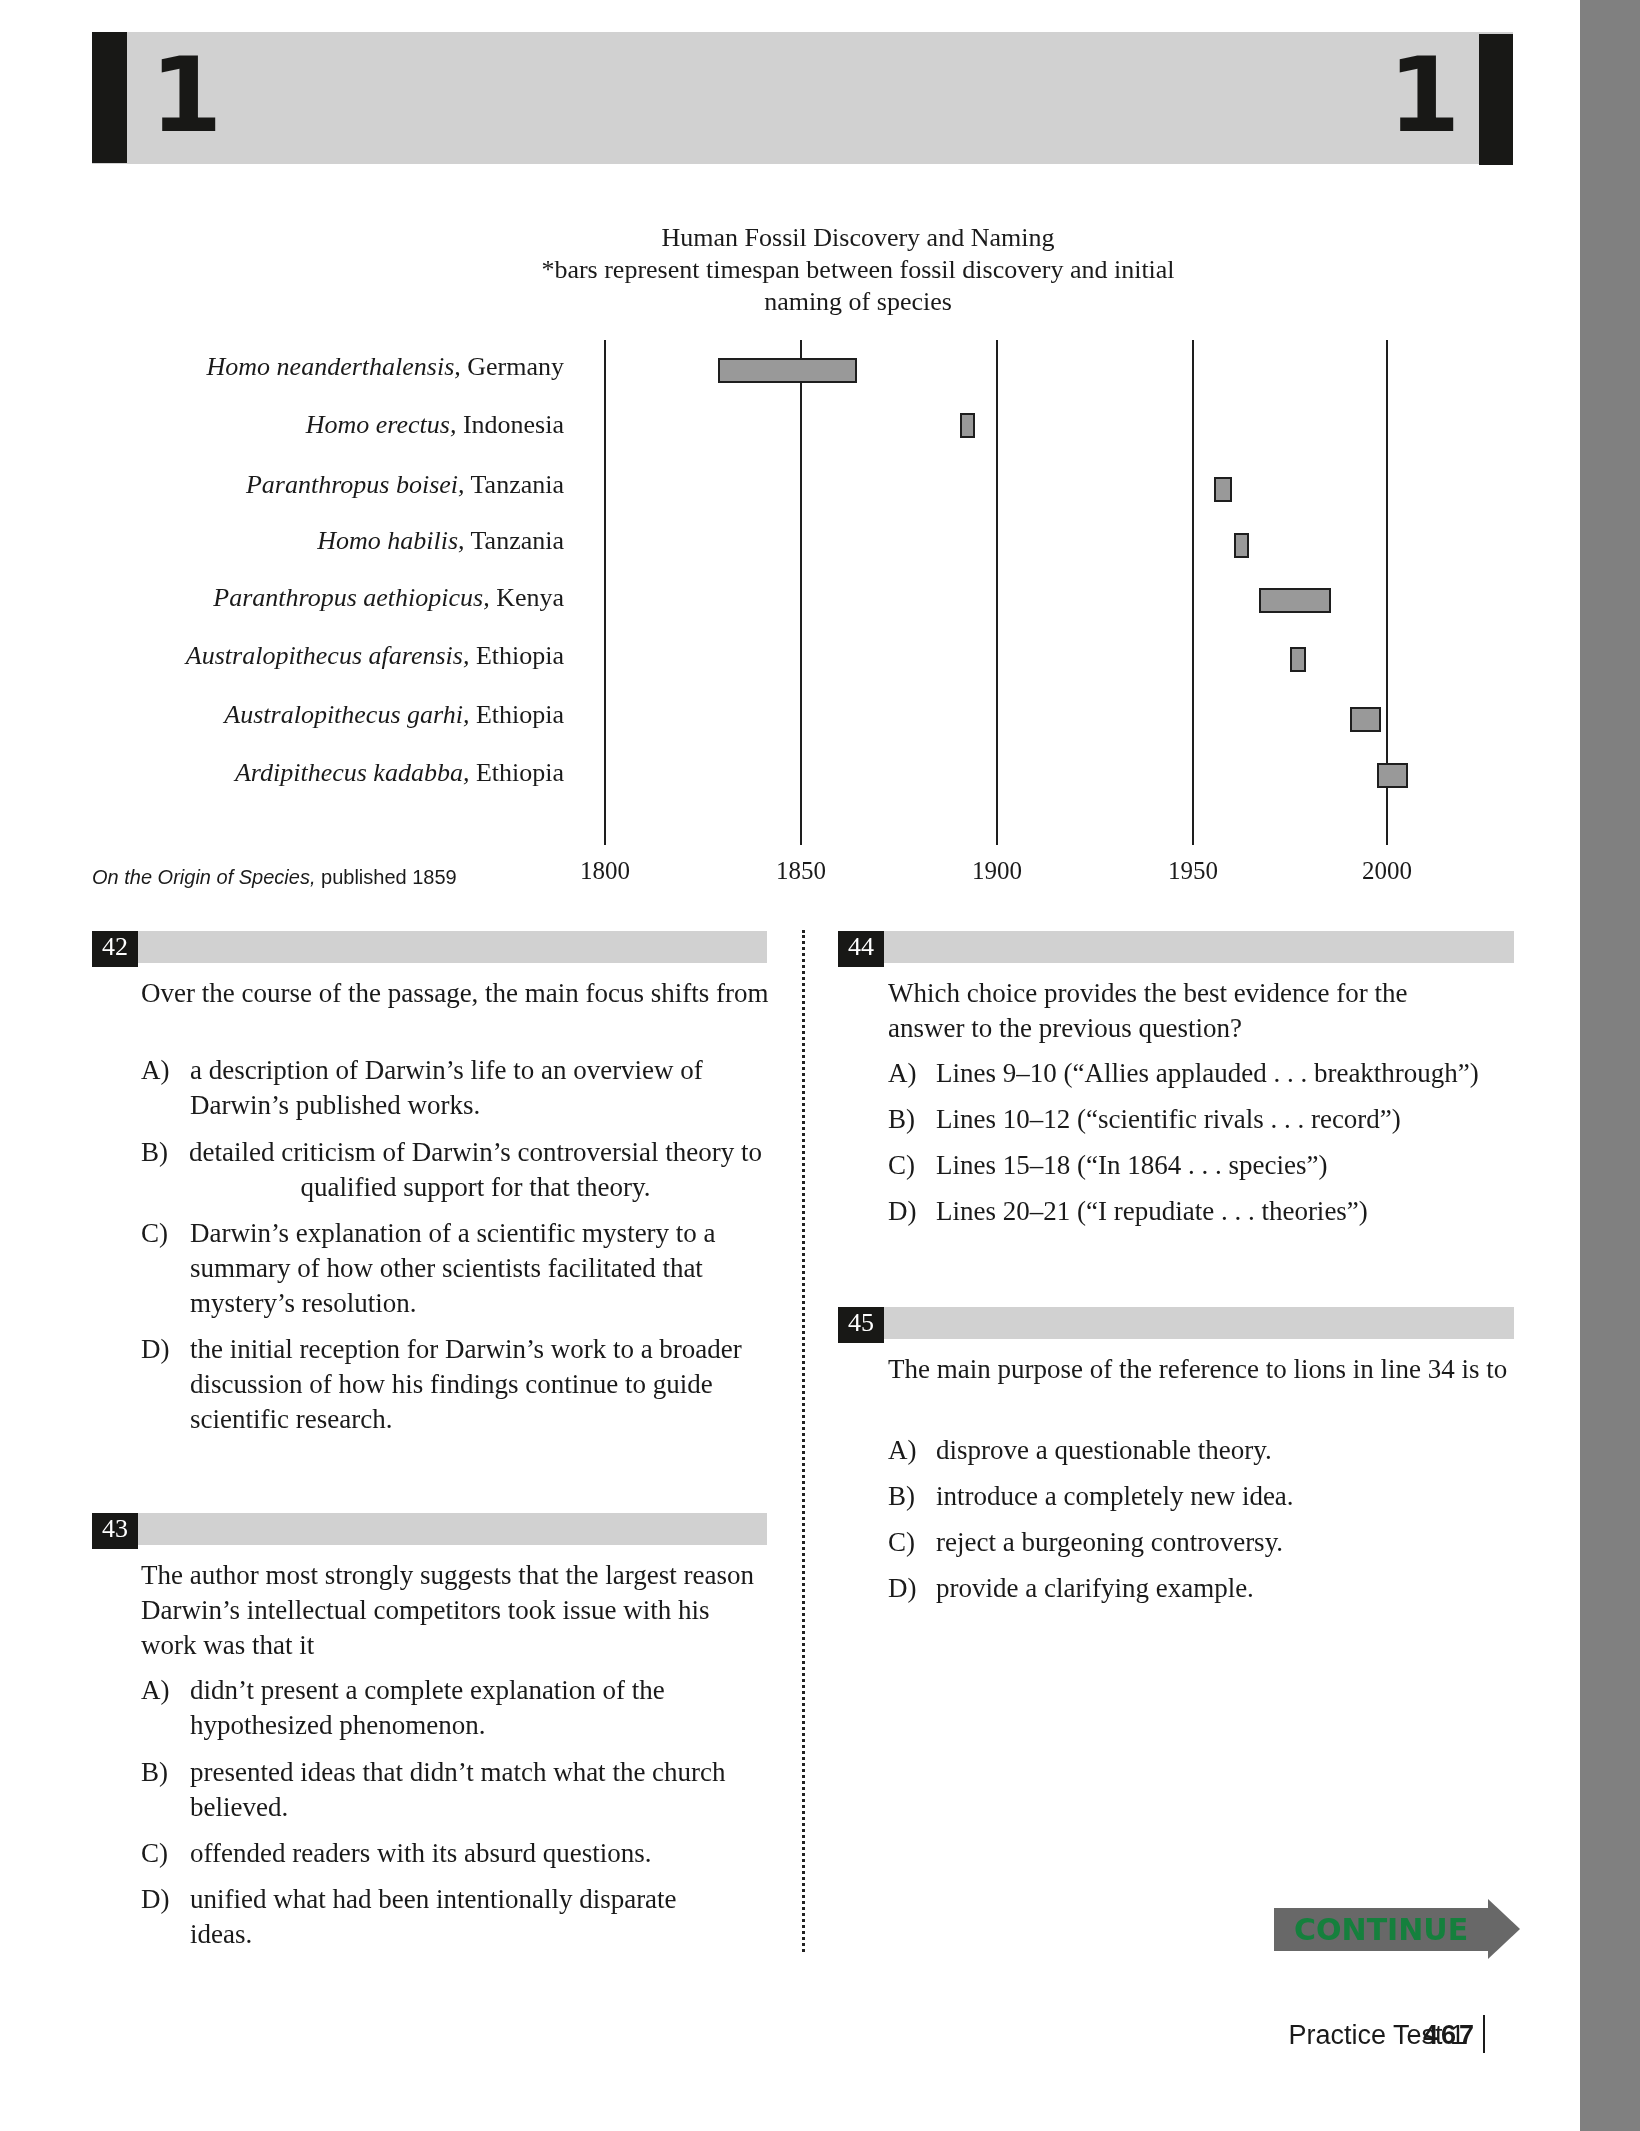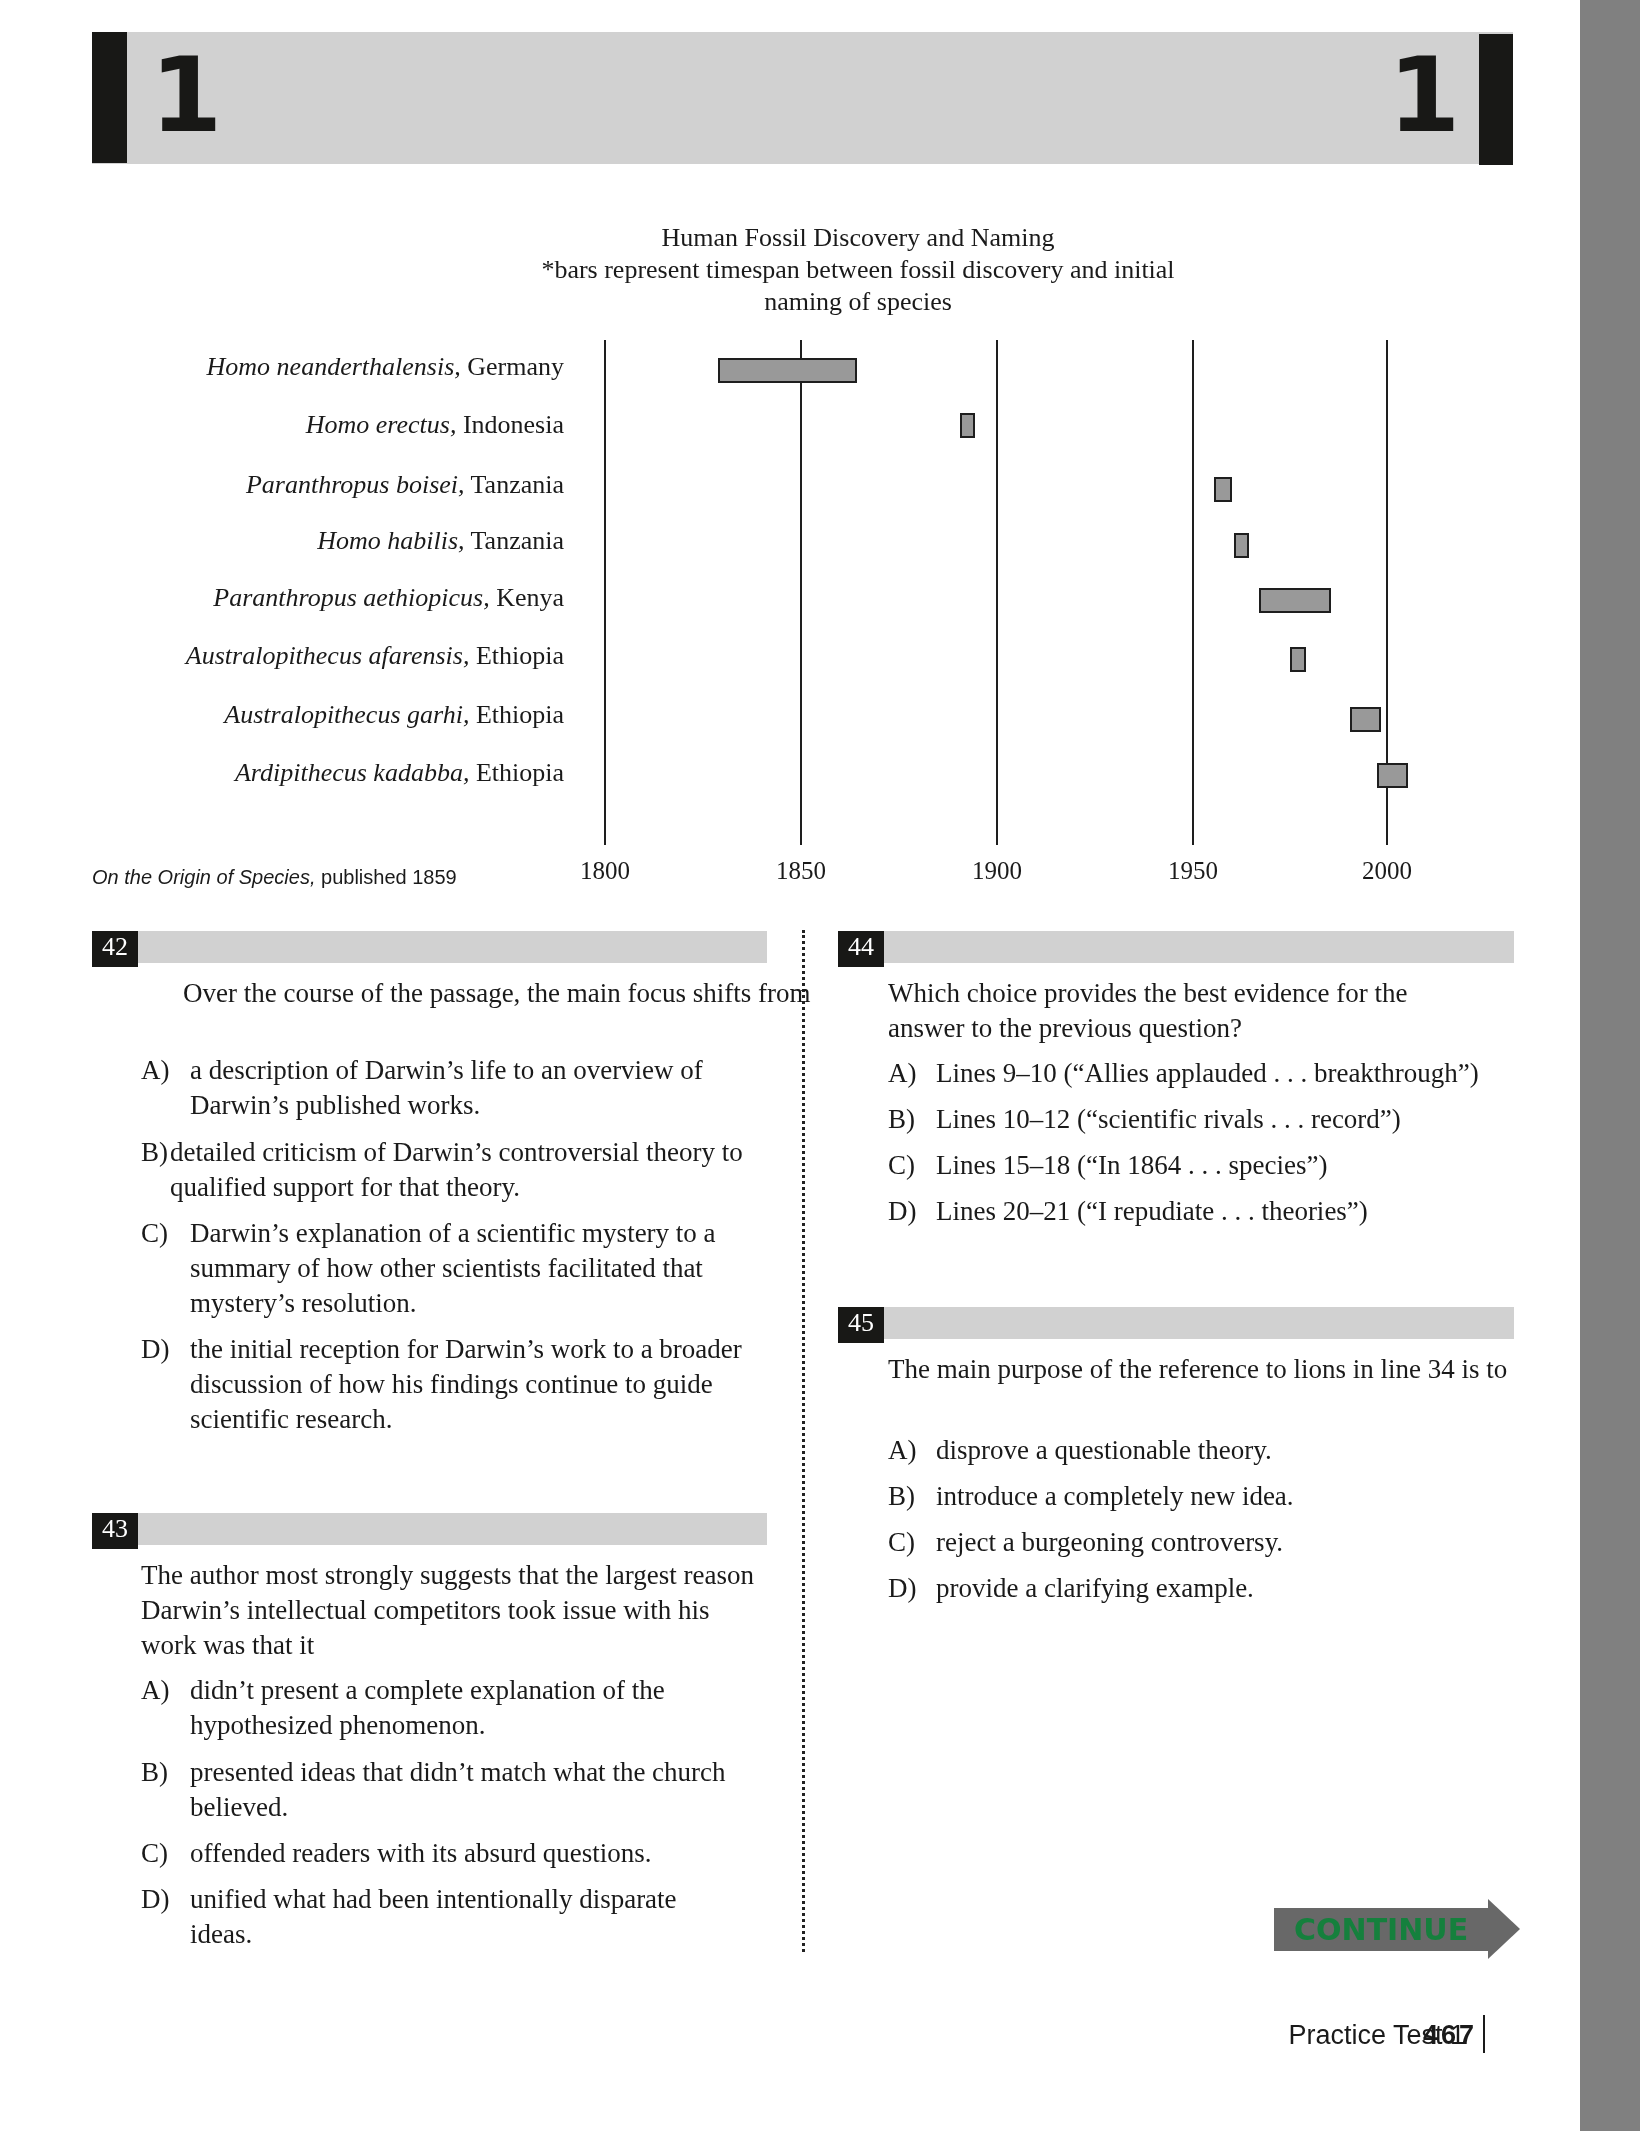--- a/index.html
+++ b/index.html
@@ -90,28 +90,28 @@
   <div class="abs tick" style="left:1387px;">2000</div>
 
   <div class="abs caption"><i>On the Origin of Species,</i><span> published 1859</span></div>
 </div>
 
 <div class="abs divider"></div>
 
 <div>
   <div class="abs qbar" style="left:92px; top:931px; width:675px;"></div>
   <div class="abs qnum" style="left:92px; top:931px;">42</div>
-  <div class="abs qtext" style="left:141px; top:976px; width:640px;margin-left:42px;">Over the course of the passage, the main focus shifts from</div>
+  <div class="abs qtext" style="left:141px; top:976px; width:640px;">Over the course of the passage, the main focus shifts from</div>
   <div class="abs opt" style="left:141px; top:1053px; width:640px;">
       <span class="letter">A)</span>
       <span class="otext" style="margin-left:49px;">a description of Darwin’s life to an overview of Darwin’s published works.</span>
     </div>
   <div class="abs opt" style="left:141px; top:1135px; width:640px;">
       <span class="letter">B)</span>
-      <span class="otext" style="margin-left:29px;">detailed criticism of Darwin’s controversial theory to qualified support for that theory.</span>
+      <span class="otext" style="margin-left:29px;text-align:center;">detailed criticism of Darwin’s controversial theory to qualified support for that theory.</span>
     </div>
   <div class="abs opt" style="left:141px; top:1216px; width:640px;">
       <span class="letter">C)</span>
       <span class="otext" style="margin-left:49px;">Darwin’s explanation of a scientific mystery to a summary of how other scientists facilitated that mystery’s resolution.</span>
     </div>
   <div class="abs opt" style="left:141px; top:1332px; width:640px;">
       <span class="letter">D)</span>
       <span class="otext" style="margin-left:49px;">the initial reception for Darwin’s work to a broader discussion of how his findings continue to guide scientific research.</span>
     </div>
 </div>

